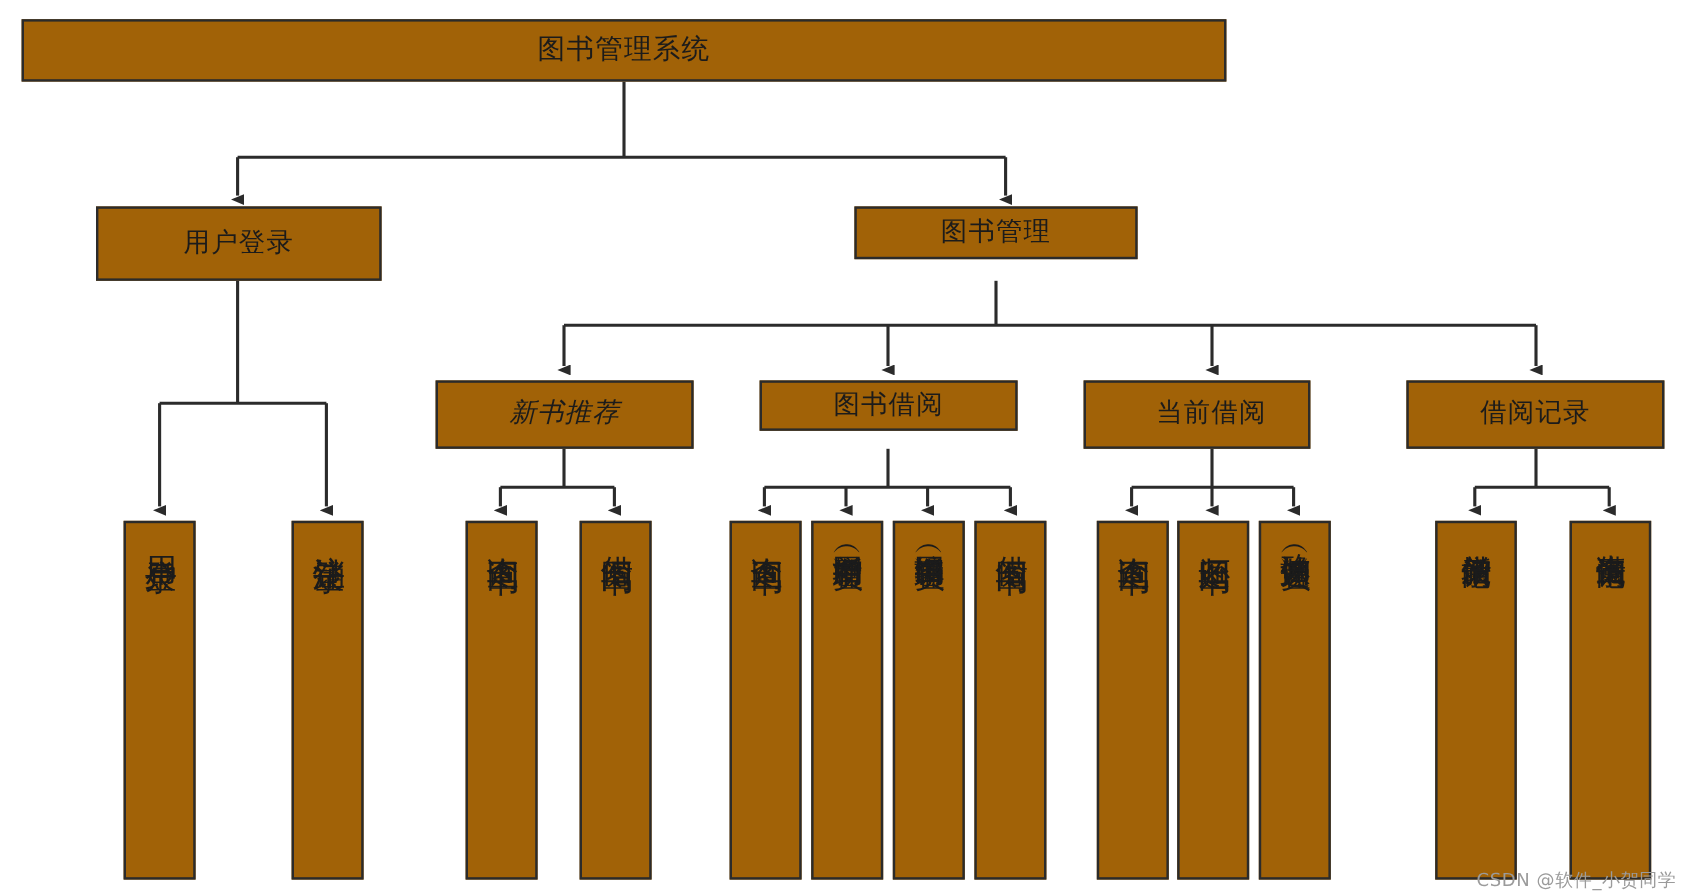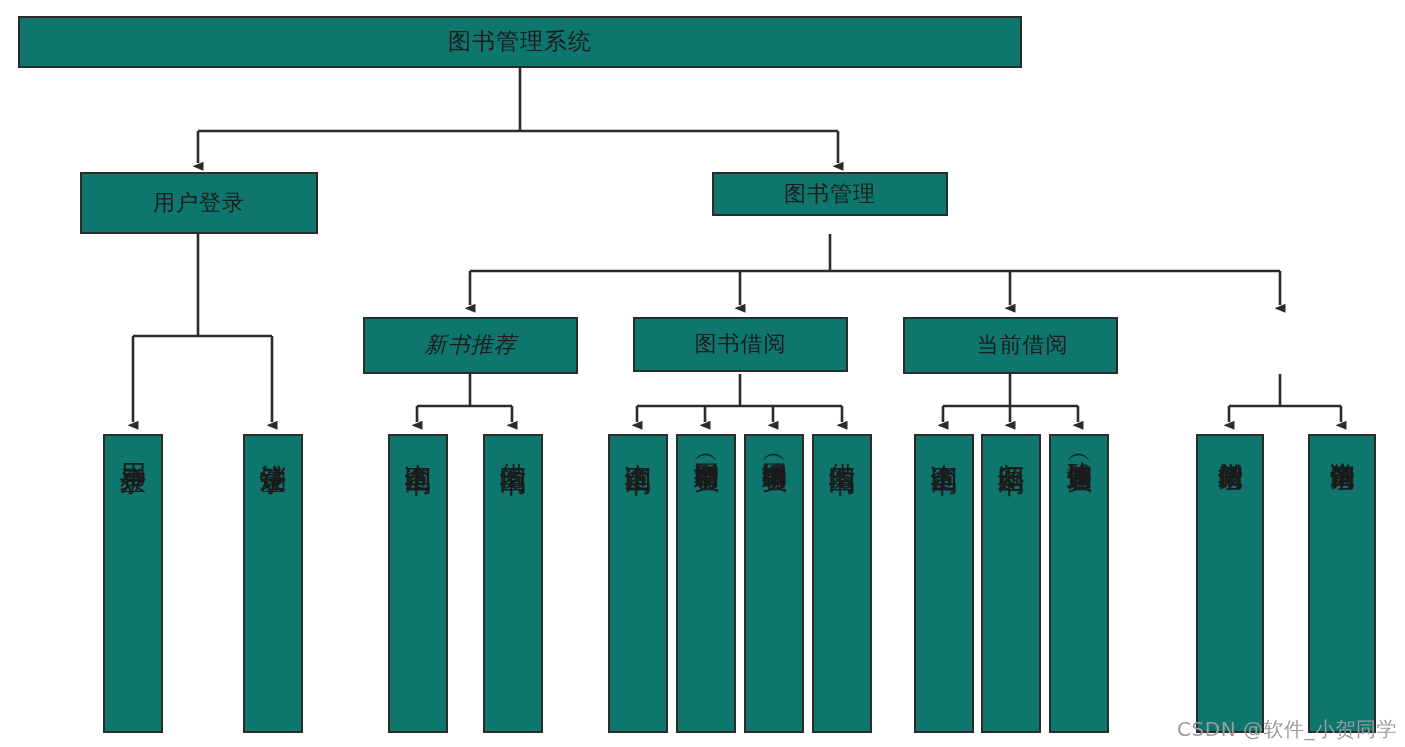--- a/index.html
+++ b/index.html
@@ -9,21 +9,21 @@
     background:#ffffff;
     font-family:"DejaVu Sans","Liberation Sans",sans-serif;
     overflow:hidden;
   }
   #diagram{position:relative;width:1405px;height:747px;}
   #edges{position:absolute;left:0;top:0;width:1405px;height:747px;}
 
   .node{
     position:absolute;
     box-sizing:border-box;
-    background:#0f766e;
+    background:#a16207;
     border:2.2px solid #2b2b2b;
     display:flex;
     align-items:center;
     justify-content:center;
     color:#1b1b1b;
   }
   .node.h{ 
     font-size:22px;
     letter-spacing:1px;
     line-height:1.1;
@@ -42,21 +42,21 @@
     letter-spacing:2px;
     white-space:nowrap;
     text-align:left;
   }
   .vtext.small{font-size:25px;letter-spacing:1px;}
 
   #watermark{
     position:absolute;
     right:8px;
     bottom:4px;
-    font-size:20px;
+    font-size:15px;
     color:#9b9b9b;
     letter-spacing:0.5px;
     white-space:nowrap;
     pointer-events:none;
   }
 </style>
 </head>
 <body>
 
 <div id="diagram">
@@ -119,25 +119,28 @@
   <div class="node h" style="left:80px;top:172px;width:238px;height:62px;">
     <span>用户登录</span>
   </div>
   <div class="node h" style="left:712px;top:172px;width:236px;height:44px;">
     <span>图书管理</span>
   </div>
 
   <div class="node h" style="left:363px;top:317px;width:215px;height:57px;font-style:italic;">
     <span>新书推荐</span>
   </div>
-  <div class="node h" style="left:633px;top:317px;width:215px;height:55px;">
+  <div class="node h" style="left:633px;top:317px;width:215px;height:42px;">
     <span>图书借阅</span>
   </div>
-  <div class="node h" style="left:903px;top:317px;width:215px;height:57px;padding-left:24px;">
+  <div class="node h" style="left:903px;top:317px;width:189px;height:57px;padding-left:24px;">
     <span>当前借阅</span>
+  </div>
+  <div class="node h" style="left:1172px;top:317px;width:215px;height:57px;">
+    <span>借阅记录</span>
   </div>
 
   <div class="node v" style="left:103px;top:434px;width:60px;height:299px;">
     <span class="vtext">用户登录</span>
   </div>
   <div class="node v" style="left:243px;top:434px;width:60px;height:299px;">
     <span class="vtext">注销登录</span>
   </div>
 
   <div class="node v" style="left:388px;top:434px;width:60px;height:299px;">

